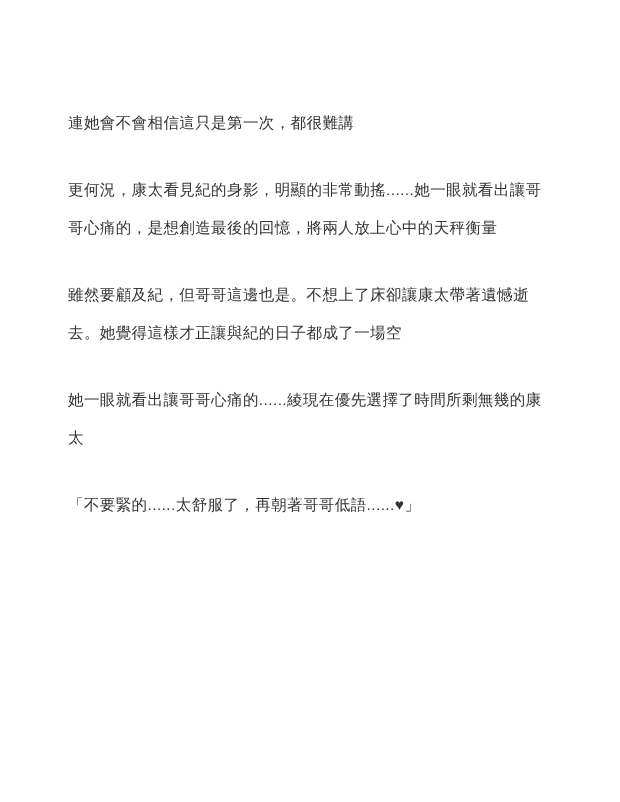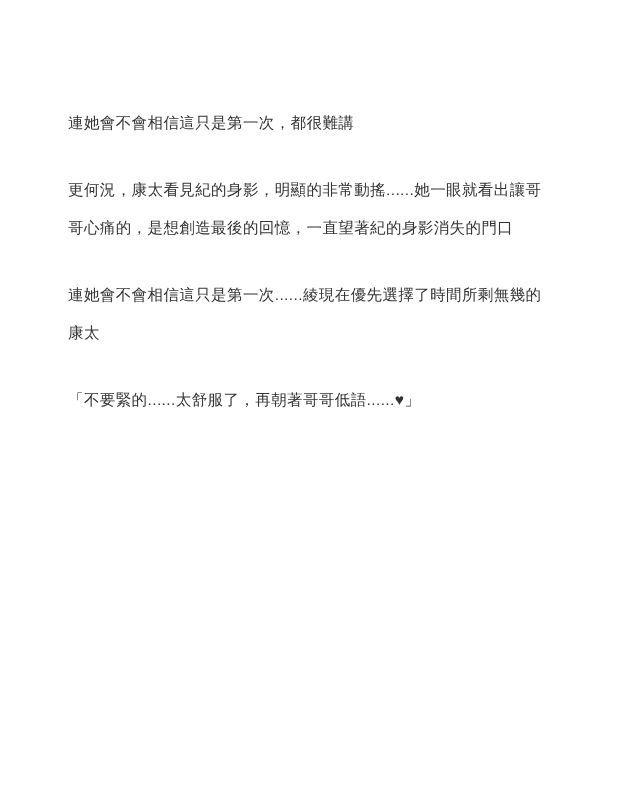--- a/index.html
+++ b/index.html
@@ -33,16 +33,17 @@
   }
   .para:last-child {
     margin-bottom: 0;
   }
 </style>
 </head>
 <body>
 
 <div id="page">
   <p class="para">連她會不會相信這只是第一次，都很難講</p>
-  <p class="para">更何況，康太看見紀的身影，明顯的非常動搖......她一眼就看出讓哥哥心痛的，是想創造最後的回憶，一直望著紀的身影消失的門口</p>
-  <p class="para">連她會不會相信這只是第一次......綾現在優先選擇了時間所剩無幾的康太</p>
+  <p class="para">更何況，康太看見紀的身影，明顯的非常動搖......她一眼就看出讓哥哥心痛的，是想創造最後的回憶，將兩人放上心中的天秤衡量</p>
+  <p class="para">雖然要顧及紀，但哥哥這邊也是。不想上了床卻讓康太帶著遺憾逝去。她覺得這樣才正讓與紀的日子都成了一場空</p>
+  <p class="para">她一眼就看出讓哥哥心痛的......綾現在優先選擇了時間所剩無幾的康太</p>
   <p class="para">「不要緊的......太舒服了，再朝著哥哥低語......♥」</p>
 </div>
 
 </body></html>

